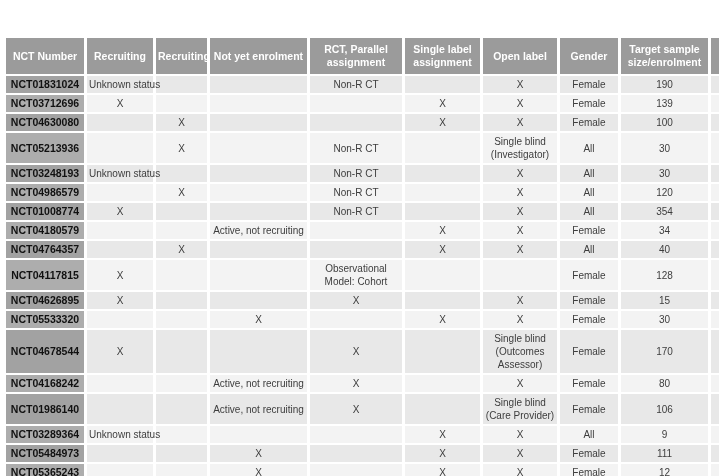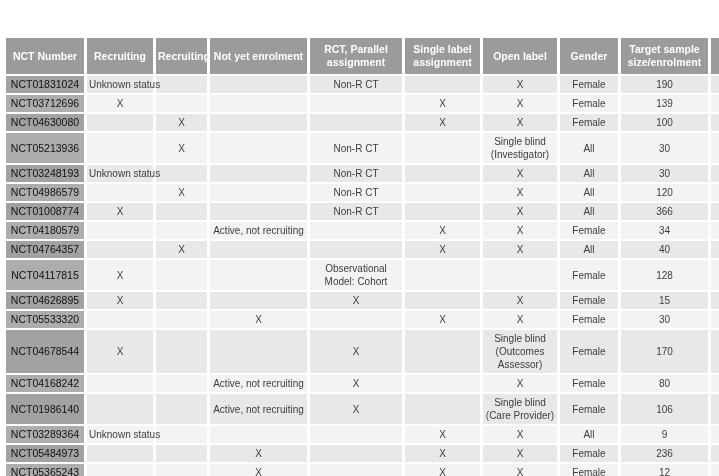--- a/index.html
+++ b/index.html
@@ -39,21 +39,21 @@
     font-size: 10.5px;
     font-weight: bold;
     line-height: 13px;
     height: 36px;
     padding: 2px 2px;
   }
   
   tbody th {
     color: var(--nct-text, #111111);
     font-size: 10.5px;
-    font-weight: normal;
+    font-weight: bold;
     line-height: 13px;
     height: 17px;
     padding: 2px 2px;
   }
   tbody tr.odd  th { background: var(--nct-cell-bg-odd,  #a2a2a2); }
   tbody tr.even th { background: var(--nct-cell-bg-even, #adadad); }
   
   tbody td {
     color: var(--cell-text, #3d3d3d);
     font-size: 10px;
@@ -174,21 +174,21 @@
         </tr>
         <tr class="odd">
           <th>NCT01008774</th>
           <td>X</td>
           <td></td>
           <td></td>
           <td>Non-R CT</td>
           <td></td>
           <td>X</td>
           <td>All</td>
-          <td>366</td>
+          <td>354</td>
           <td></td>
         </tr>
         <tr class="even">
           <th>NCT04180579</th>
           <td></td>
           <td></td>
           <td>Active, not recruiting</td>
           <td></td>
           <td>X</td>
           <td>X</td>
@@ -298,21 +298,21 @@
         </tr>
         <tr class="odd">
           <th>NCT05484973</th>
           <td></td>
           <td></td>
           <td>X</td>
           <td></td>
           <td>X</td>
           <td>X</td>
           <td>Female</td>
-          <td>236</td>
+          <td>111</td>
           <td></td>
         </tr>
         <tr class="even">
           <th>NCT05365243</th>
           <td></td>
           <td></td>
           <td>X</td>
           <td></td>
           <td>X</td>
           <td>X</td>

